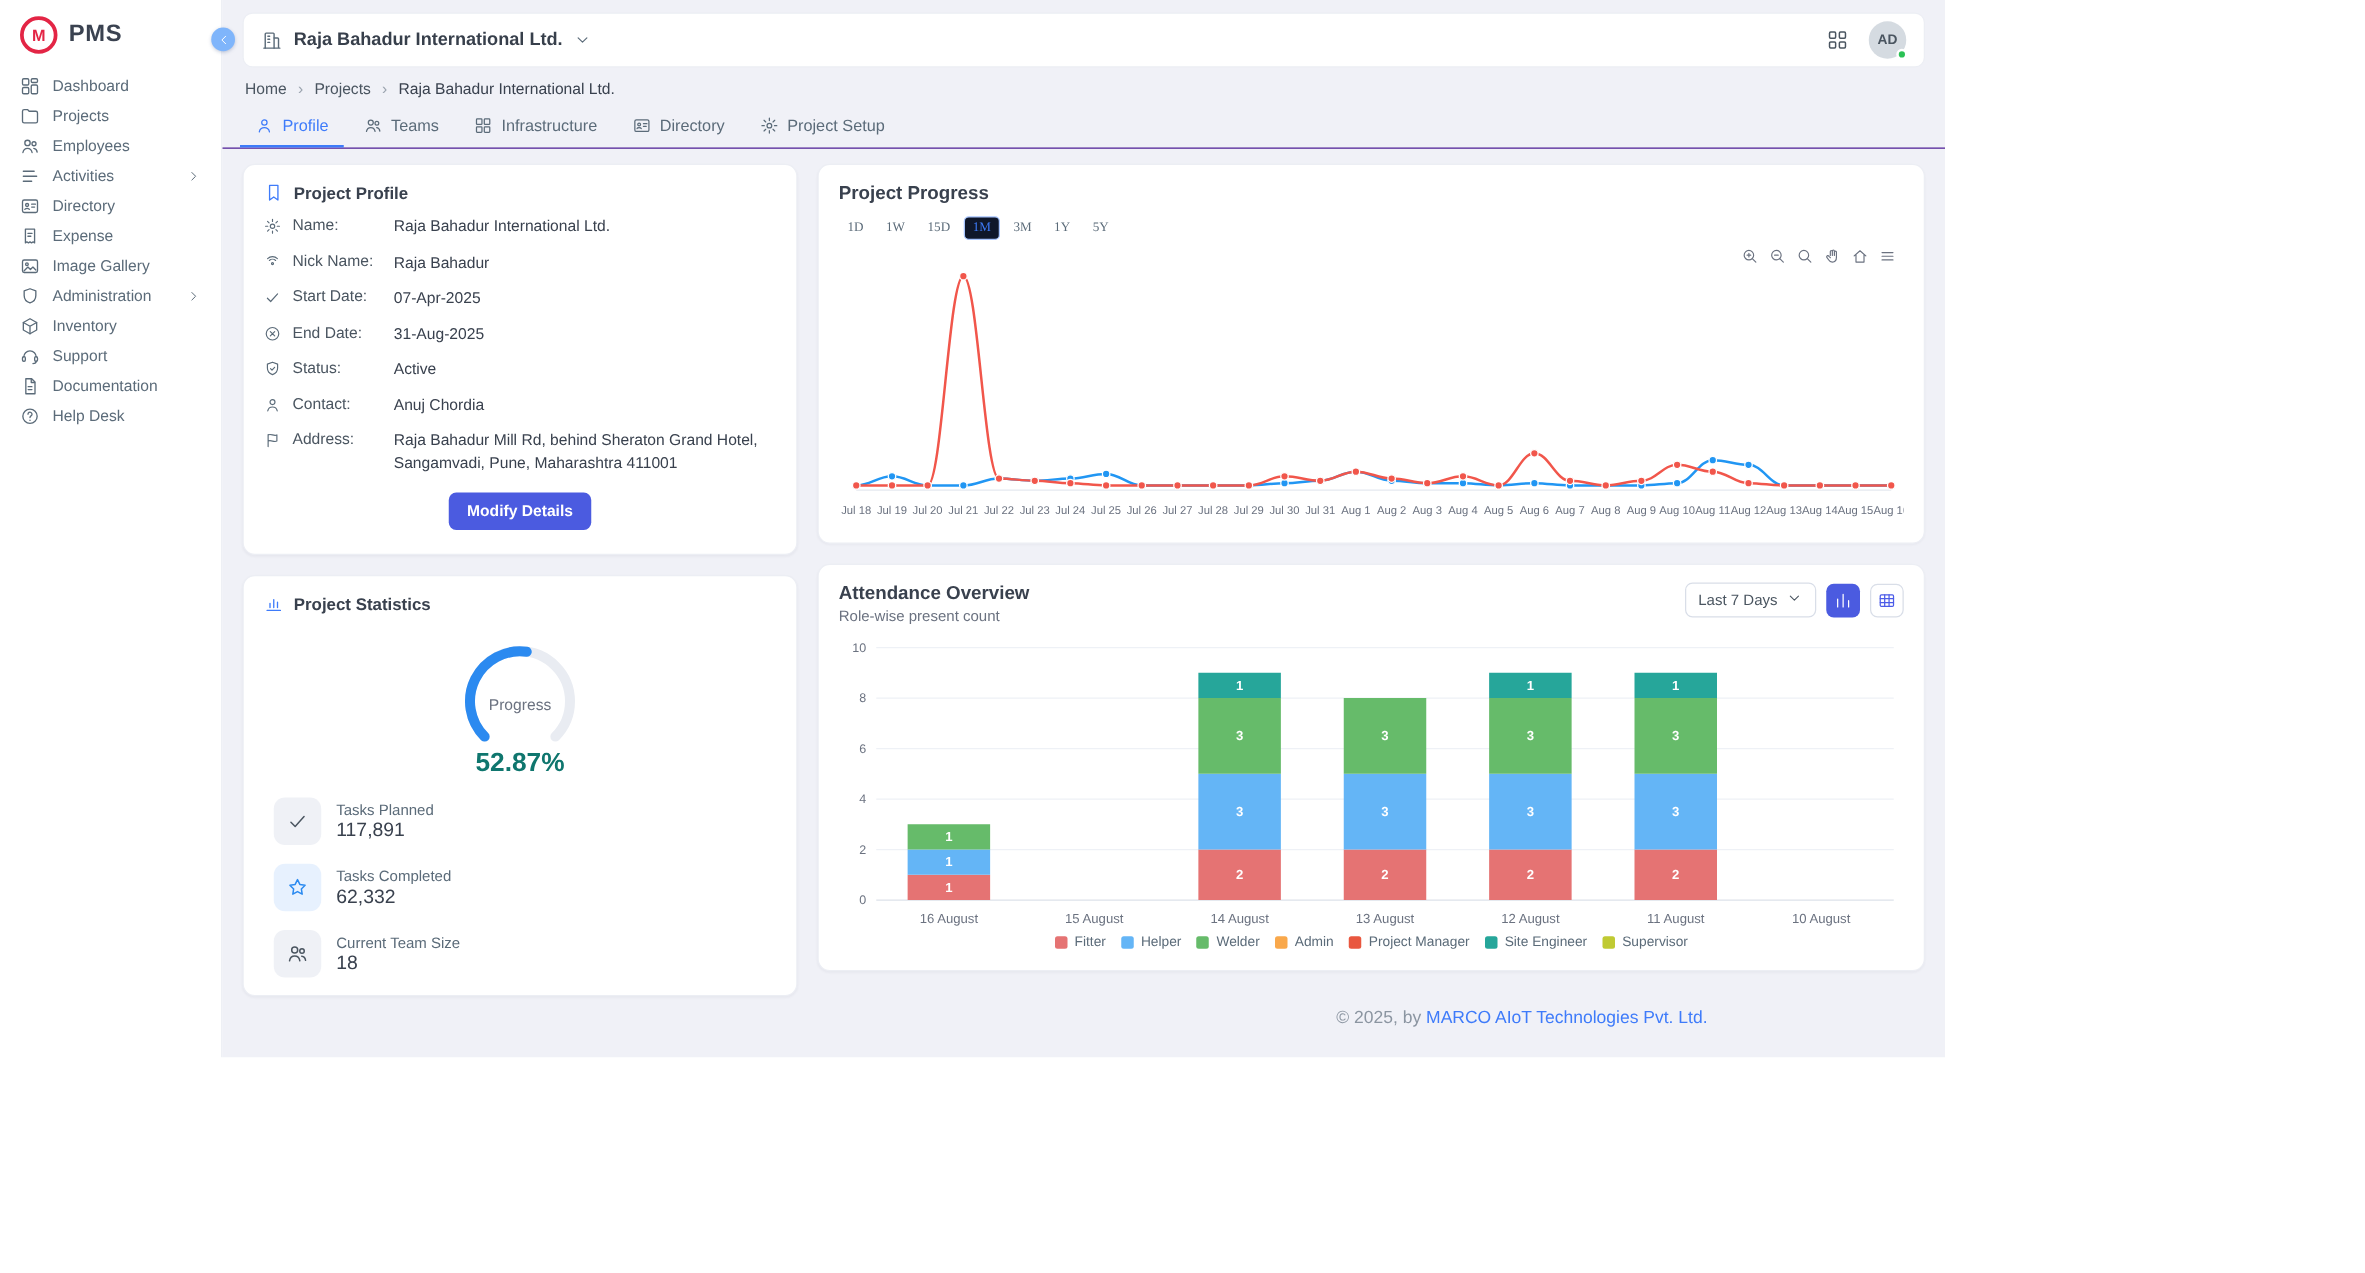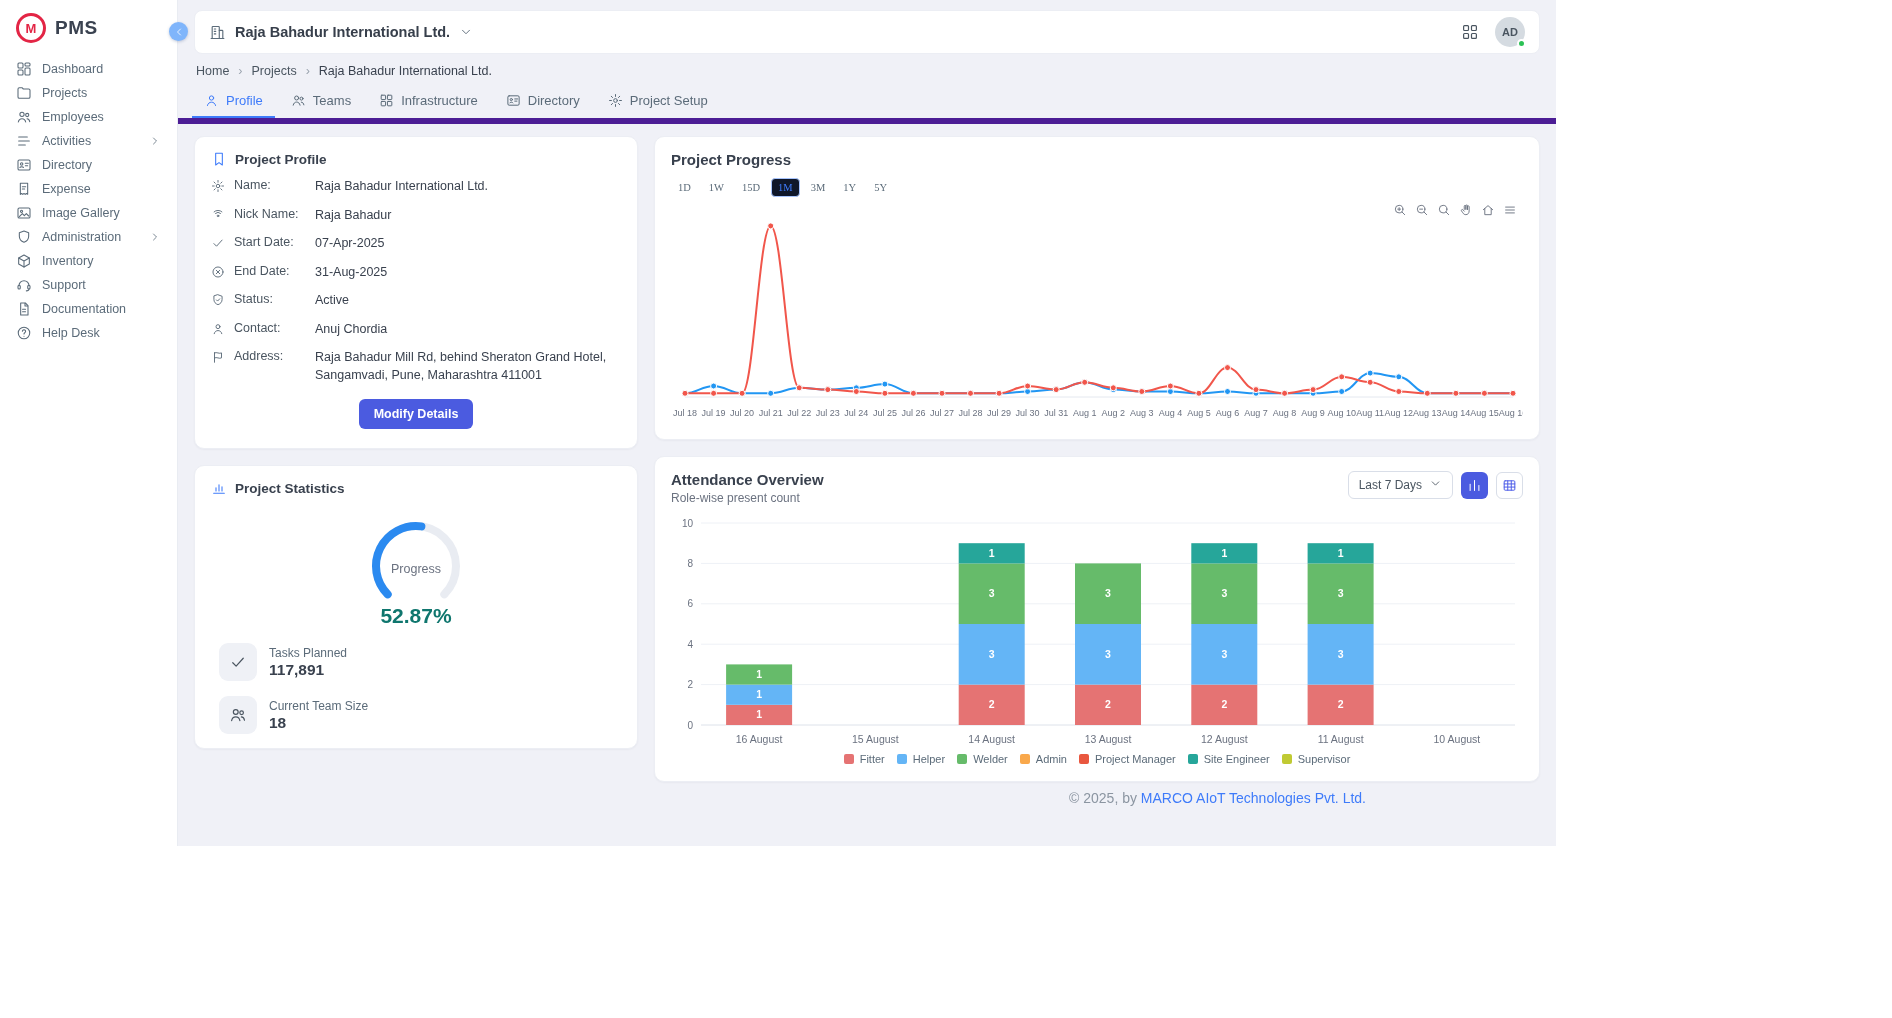--- a/index.html
+++ b/index.html
@@ -23,21 +23,21 @@
   .company .bic{color:#5b6b79;display:flex}
   .topbar-right{margin-left:auto;display:flex;align-items:center;gap:16px}
   .top-icon{color:#4a5560;display:flex;cursor:pointer}
   .avatar{width:30px;height:30px;border-radius:50%;background:#d5dbe1;color:#4a5560;font-size:11px;font-weight:700;display:flex;align-items:center;justify-content:center;position:relative;cursor:pointer}
   .status-dot{position:absolute;right:-1px;bottom:-1px;width:9px;height:9px;border-radius:50%;background:#2bc155;border:2px solid #fff}
   
   .crumbs{display:flex;align-items:center;gap:9px;padding:10px 18px 6px;font-size:12.5px;color:#4a5560}
   .crumbs .sep{color:#9aa3ae}
   .crumb{cursor:pointer}
   .crumb.current{color:#39414e}
-  .tabs{display:flex;gap:4px;padding:0 14px;border-bottom:6px solid #4c1d95}
+  .tabs{display:flex;gap:4px;padding:0 14px;border-bottom:1px solid #4c1d95}
   .tab{display:flex;align-items:center;gap:7px;padding:9px 12px 8px;font-size:13px;color:#5b6b79;border-bottom:2px solid transparent;cursor:pointer}
   .tab.active{color:#3e7bfa;border-bottom-color:#3e7bfa}
   
   .content{display:flex;gap:16px;padding:12px 16px 0;align-items:flex-start}
   .col-left{width:444px;flex-shrink:0;display:flex;flex-direction:column;gap:16px}
   .col-right{flex:1;display:flex;flex-direction:column;gap:16px;min-width:0}
   .card{background:#fff;border:1px solid #eceef4;border-radius:10px;box-shadow:0 1px 2px rgba(16,24,40,.04);padding:14px 16px}
   .card-head{display:flex;align-items:center;gap:8px;font-size:13.5px;font-weight:700;color:#39414e}
   .card-head .hic{color:#3e7bfa;display:flex}
   
@@ -48,21 +48,21 @@
   .btn-primary{display:block;margin:15px auto 5px;background:#4b5be0;color:#fff;border:none;border-radius:6px;padding:8px 15px;font-size:12.5px;font-weight:700;cursor:pointer;font-family:inherit}
   
   .gauge-wrap{width:130px;height:88px;position:relative;margin:18px auto 0}
   .gauge-label{position:absolute;left:0;right:0;top:48px;text-align:center;font-size:12.5px;color:#6b7280}
   .gauge-value{text-align:center;font-size:21px;color:#0f766e;font-weight:700;margin:2px 0 6px}
   .stat{display:flex;align-items:center;gap:12px;margin:15px 8px 0}
   .stat-ico{width:38px;height:38px;border-radius:9px;display:flex;align-items:center;justify-content:center;flex-shrink:0}
   .stat-ico.g{background:#eff1f6;color:#4a5560}
   .stat-ico.b{background:#e7f1fe;color:#2b8af0}
   .stat-label{font-size:12px;color:#5b6b79}
-  .stat-value{font-size:15.5px;font-weight:700;color:#39414e;margin-top:1px}
+  .stat-value{font-size:15.5px;font-weight:400;color:#39414e;margin-top:1px}
   
   .pc-title{font-size:15px;font-weight:700;color:#39414e}
   .pc-sub{font-size:12px;color:#6b7280;margin-top:3px}
   .ranges{display:flex;gap:4px;margin:10px 0 0}
   .range{font-size:10.5px;color:#5b6b79;background:transparent;border:1px solid transparent;border-radius:4px;padding:3px 6px;cursor:pointer;font-family:Liberation Serif, serif}
   .range.active{color:#3e7bfa;border-color:#a7c4fd;background:#0f172a}
   .chart-wrap{position:relative;margin-top:2px}
   .toolbar{position:absolute;top:4px;right:6px;display:flex;gap:8px;color:#6b7280;z-index:2}
   .tool{display:flex;cursor:pointer}
   .legend{display:flex;justify-content:center;align-items:center;gap:18px;padding:2px 0 2px;font-size:12px;color:#5b6b79;flex-wrap:wrap}
@@ -383,20 +383,31 @@
           <div id="stats">
               <div class="stat">
                 <span class="stat-ico g">
                   <svg class="inline" width="18" height="18" viewBox="0 0 24 24" fill="none" stroke="currentColor" stroke-width="1.6" stroke-linecap="round" stroke-linejoin="round">
                     <path d="M5 13l4.5 4.5L19 7"></path>
                   </svg>
                 </span>
                 <span>
                   <div class="stat-label">Tasks Planned</div>
                   <div class="stat-value">117,891</div>
+                </span>
+              </div>
+              <div class="stat">
+                <span class="stat-ico b">
+                  <svg class="inline" width="18" height="18" viewBox="0 0 24 24" fill="none" stroke="currentColor" stroke-width="1.6" stroke-linecap="round" stroke-linejoin="round">
+                    <path d="M12 3.6l2.5 5.1 5.6.8-4 4 .9 5.6-5-2.7-5 2.7.9-5.6-4-4 5.6-.8z"></path>
+                  </svg>
+                </span>
+                <span>
+                  <div class="stat-label">Tasks Completed</div>
+                  <div class="stat-value">62,332</div>
                 </span>
               </div>
               <div class="stat">
                 <span class="stat-ico g">
                   <svg class="inline" width="18" height="18" viewBox="0 0 24 24" fill="none" stroke="currentColor" stroke-width="1.6" stroke-linecap="round" stroke-linejoin="round">
                     <circle cx="9" cy="8" r="3.2"></circle>
                     <path d="M3.5 19.5c.6-3.2 2.8-5 5.5-5s4.9 1.8 5.5 5"></path>
                     <circle cx="16.8" cy="9" r="2.4"></circle>
                     <path d="M16.5 14.6c2.2.2 3.7 1.7 4.1 4.4"></path>
                   </svg>

